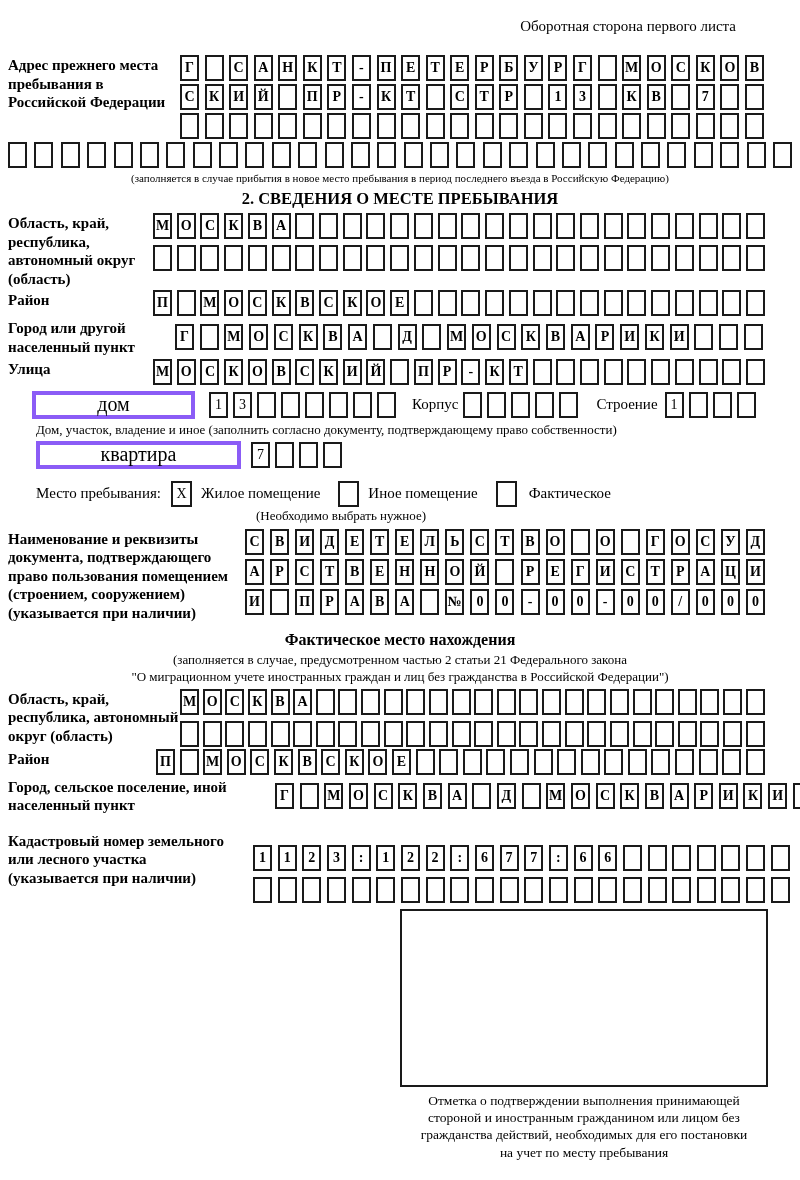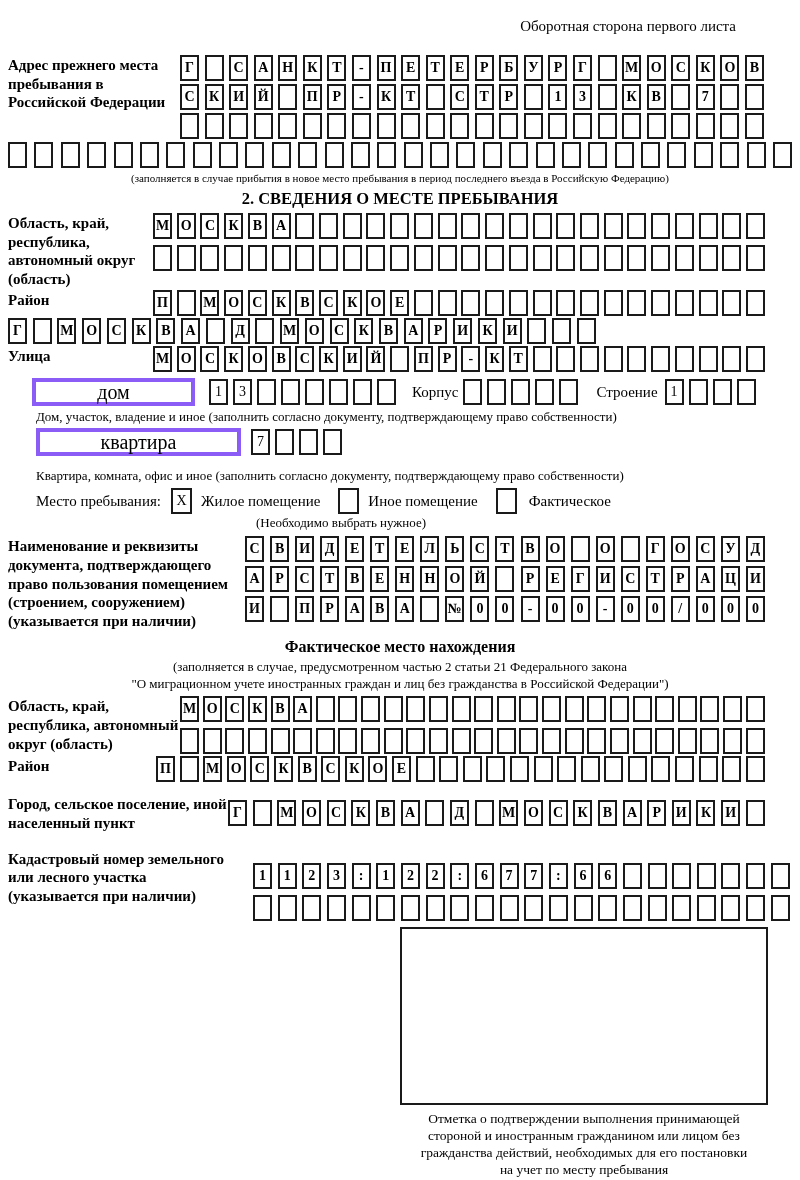--- a/index.html
+++ b/index.html
@@ -66,21 +66,21 @@
 
   .fact-title { text-align:center; font-weight:bold; font-size:16px; margin-top:8px; }
   .fact-cap { text-align:center; font-size:13px; margin-top:3px; }
 
   .f-foblast { margin-top:4px; }
   .w-fob { width:172px; }
   .r-fob { width:585px; }
   .f-frayon { margin-top:2px; }
   .w-fray { width:148px; }
   .r-fray { width:609px; }
-  .f-fgorod { margin-top:12px; align-items:center; }
+  .f-fgorod { margin-top:2px; align-items:center;gap:47px; }
   .w-fgor { width:220px; }
   .r-fgor { width:537px; }
   .f-kadastr { margin-top:16px;gap:25px; }
   .w-kad { width:220px; }
   .r-kad { width:537px; }
   .f-kadastr .rows { gap:6px; padding-top:14px; }
 
   .stamp { margin:6px 0 0 392px; width:368px; }
   .stamp-box { height:178px; border:2px solid #1a1a1a; background:#fff; }
   .stamp-cap { margin-top:5px; text-align:center; font-size:13.5px; line-height:1.28; }
@@ -299,20 +299,21 @@
         <span class="cell"></span>
         <span class="cell"></span>
         <span class="cell"></span>
         <span class="cell"></span>
         <span class="cell"></span>
         <span class="cell"></span>
       </div>
   </div>
 
   <div class="field f-gorod">
+    <div class="lbl w-gorod">Город или другой населенный пункт</div>
     <div class="cellrow r-gorod">
         <span class="cell">Г</span>
         <span class="cell"></span>
         <span class="cell">М</span>
         <span class="cell">О</span>
         <span class="cell">С</span>
         <span class="cell">К</span>
         <span class="cell">В</span>
         <span class="cell">А</span>
         <span class="cell"></span>
@@ -398,21 +399,20 @@
 
   <div class="kvrow">
     <div class="textbox kv-box">квартира</div>
     <div class="cellgroup" style="margin-left:10px">
         <span class="cell">7</span>
         <span class="cell"></span>
         <span class="cell"></span>
         <span class="cell"></span>
       </div>
   </div>
-  <div class="cap-l">Квартира, комната, офис и иное (заполнить согласно документу, подтверждающему право собственности)</div>
 
   <div class="mestorow">
     <span style="margin-right:10px">Место пребывания:</span>
     <span class="cell cb">X</span>
     <span style="margin:0 18px 0 9px">Жилое помещение</span>
     <span class="cell cb"></span>
     <span style="margin:0 18px 0 9px">Иное помещение</span>
     <span class="cell cb"></span>
     <span style="margin-left:12px">Фактическое</span>
   </div>

